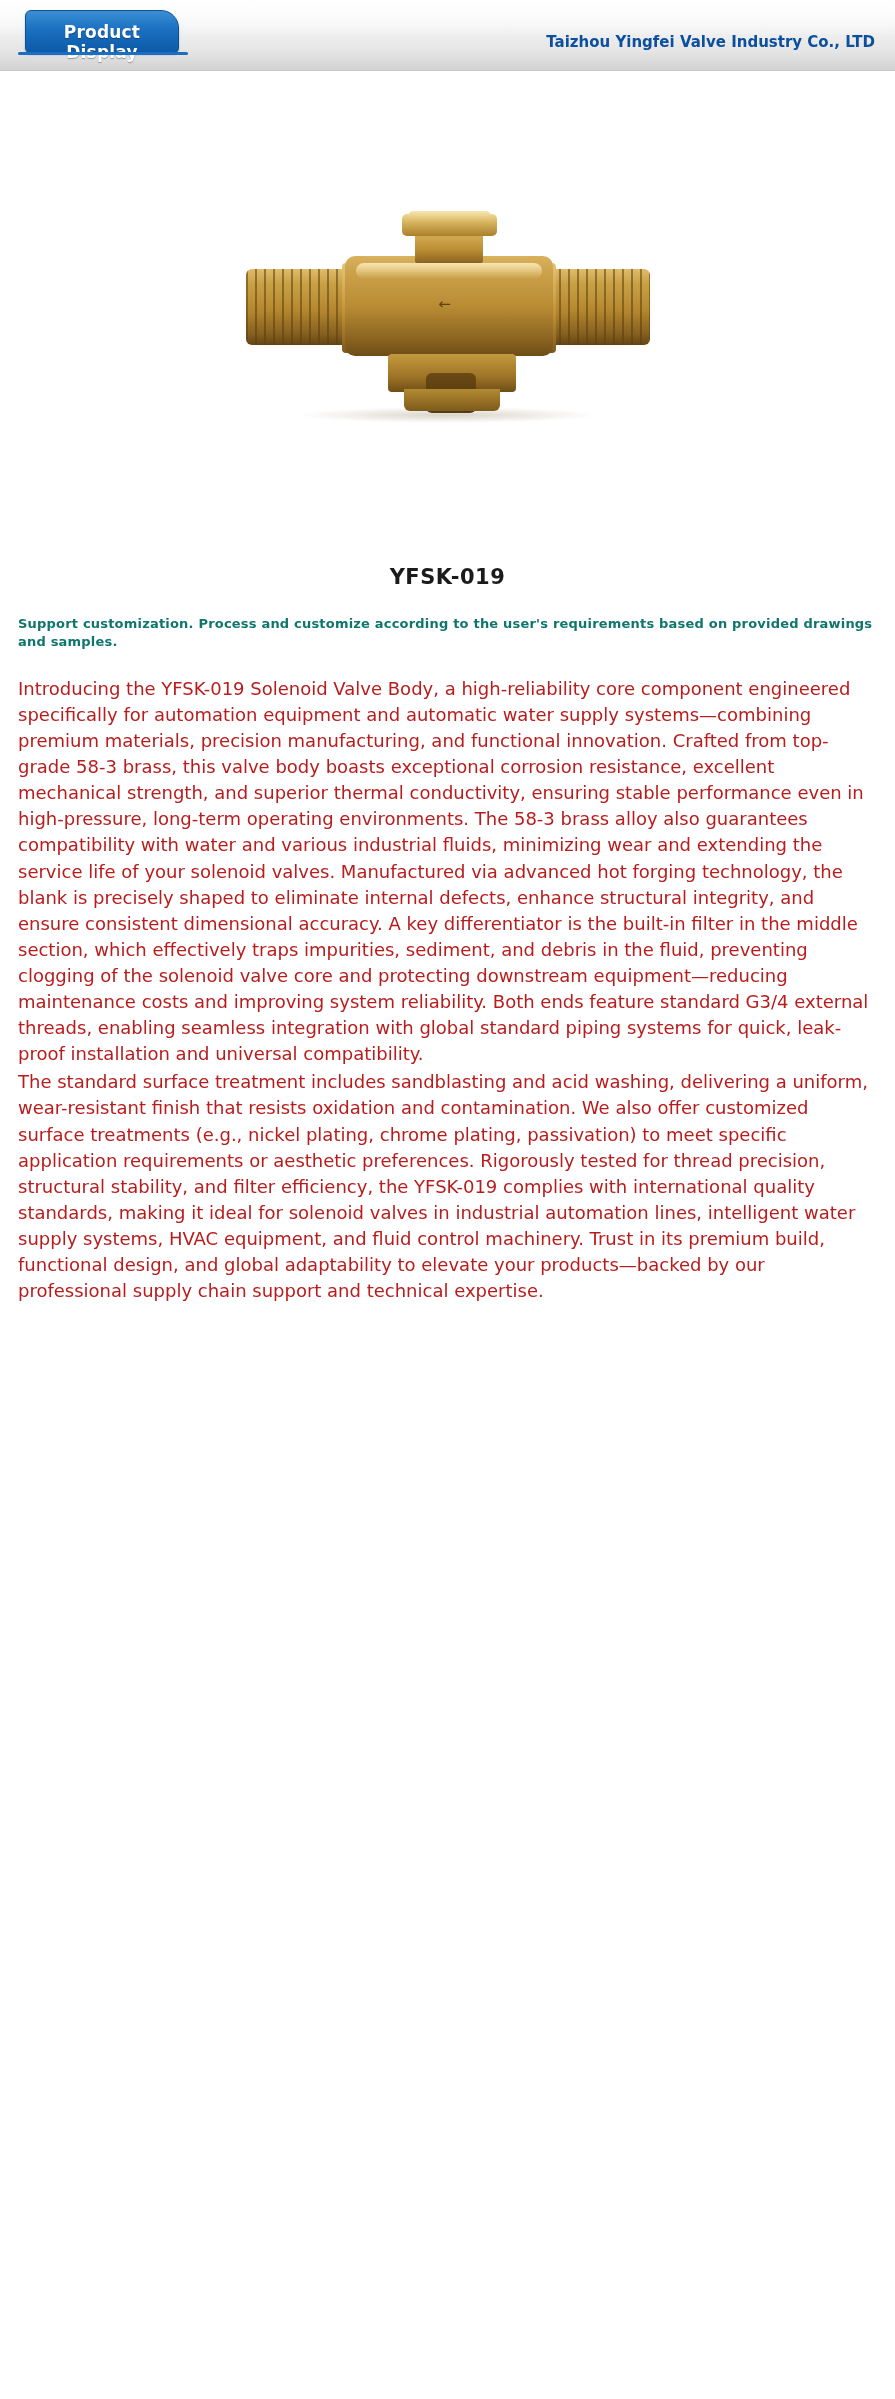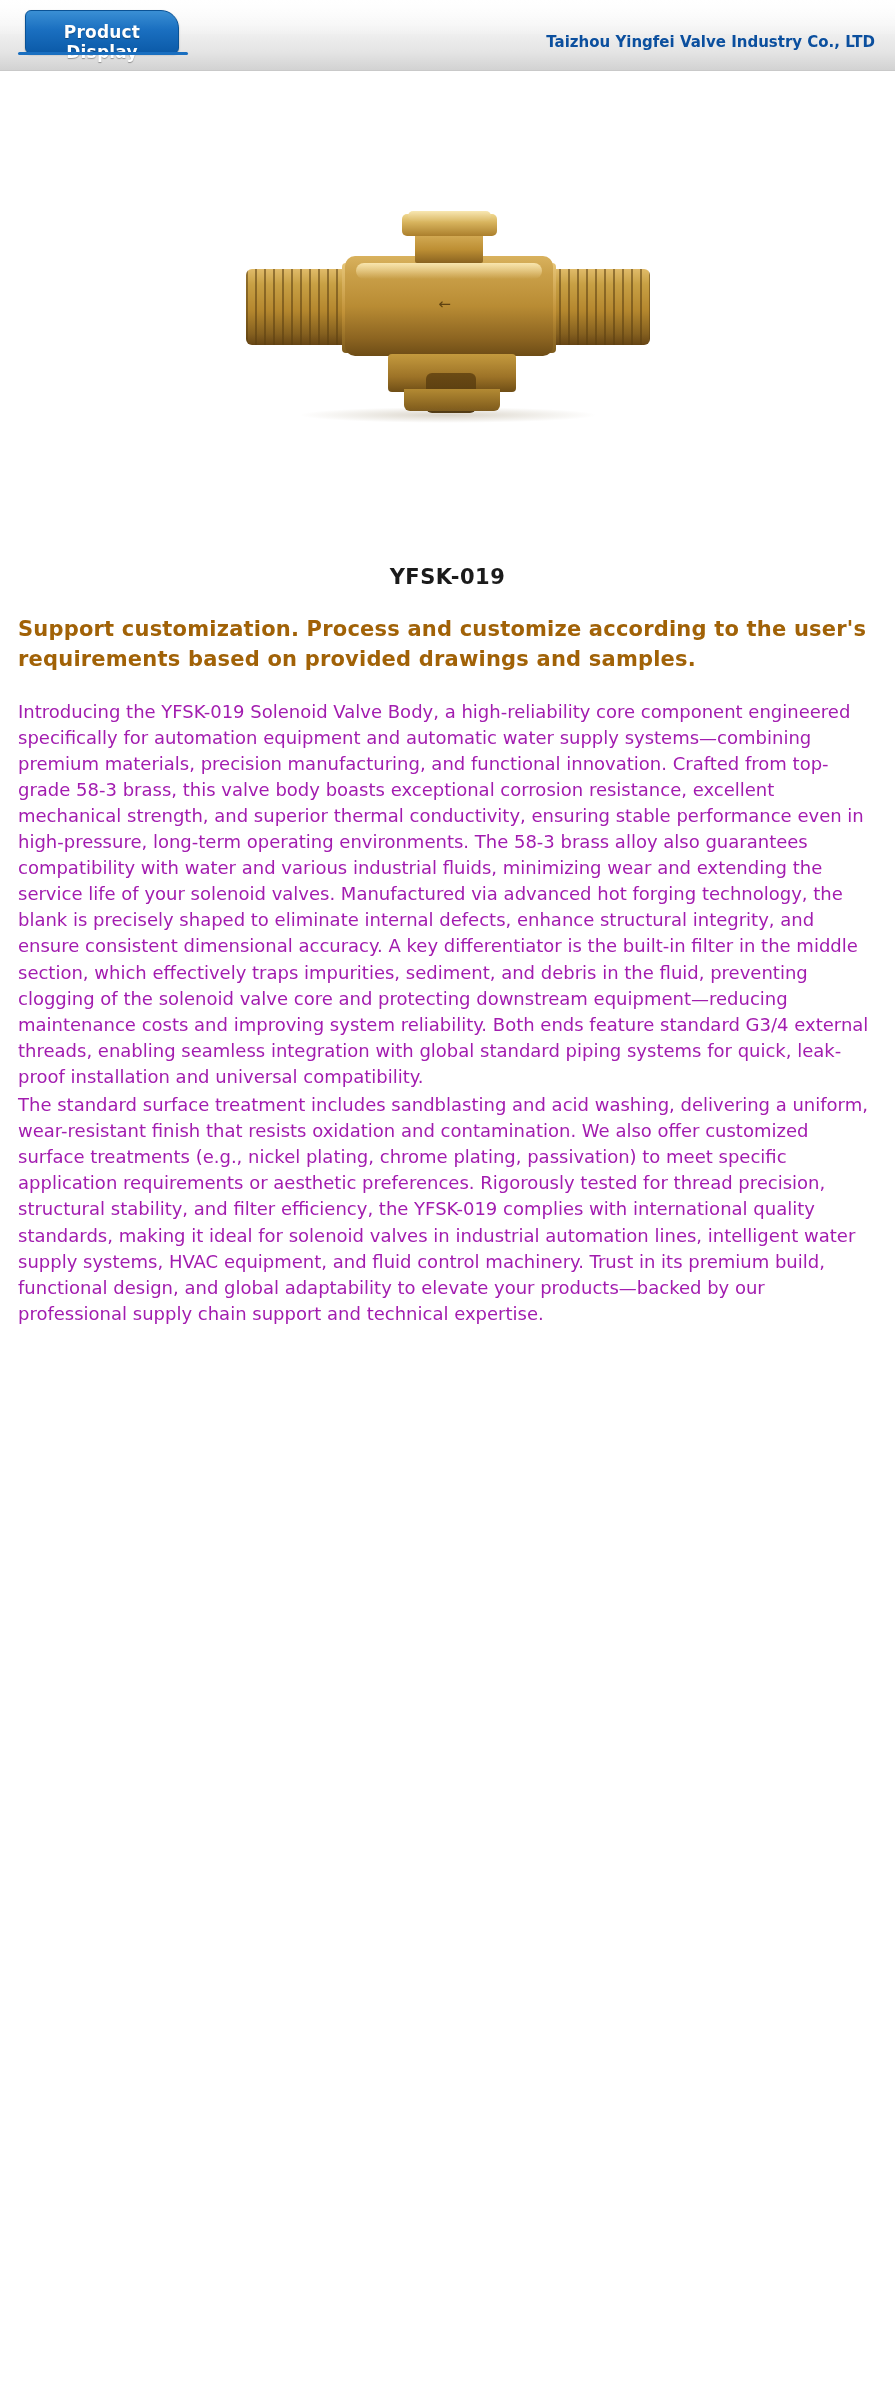--- a/index.html
+++ b/index.html
@@ -242,31 +242,31 @@
   .product-title {
     text-align: center;
     font-size: 21px;
     font-weight: bold;
     letter-spacing: 0.5px;
     color: #1b1b1b;
     margin: 4px 0 26px 0;
     font-family: "DejaVu Sans", sans-serif;
   }
   .lead {
-    font-size: 21px;
+    font-size: 13px;
     font-weight: bold;
     line-height: 1.42;
-    color: #a16207;
+    color: #0f766e;
     margin: 0 0 24px 0;
     letter-spacing: 0.2px;
   }
   .body-text p {
     font-size: 18px;
     line-height: 1.45;
-    color: #a21caf;
+    color: #b91c1c;
     margin: 0 0 2px 0;
     text-align: left;
   }
 </style>
 </head>
 <body>
 
 <div class="page">
 
   <div class="header">

